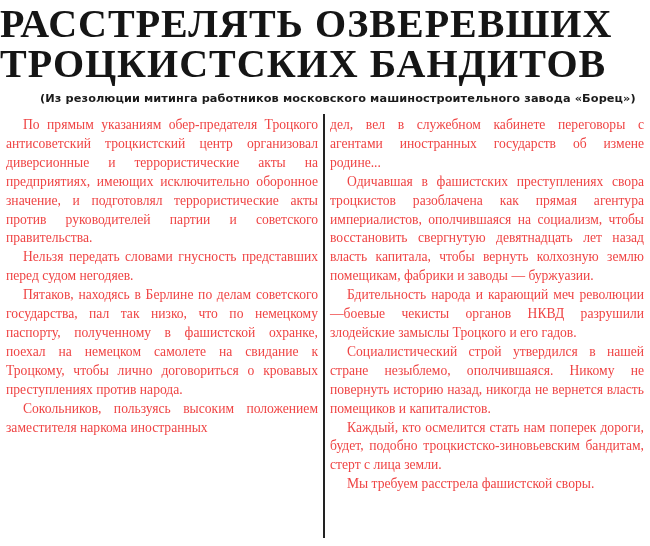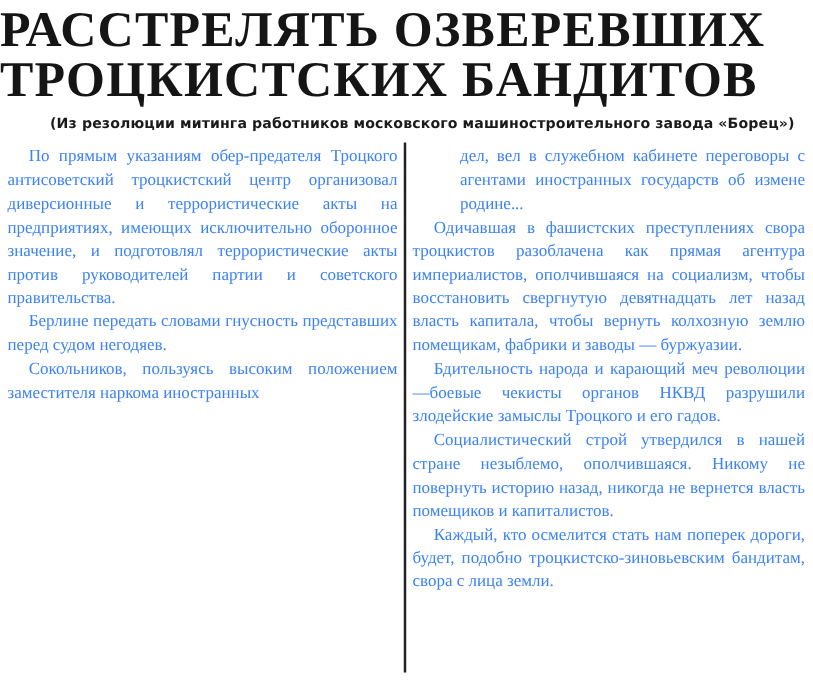--- a/index.html
+++ b/index.html
@@ -24,49 +24,51 @@
     white-space: nowrap;
     color: #1a1a1a;
     margin-left: 40px;
   }
   .col {
     position: absolute; top: 116px;
     font-family: "Liberation Serif", serif;
     font-size: 13.6px;
     line-height: 18.9px;
     text-align: justify;
-    color: #3b82f6;
+    color: #ef4444;
     hyphens: manual;
   }
   .col-left { left: 6px; width: 312px; }
   .col-right { left: 330px; width: 314px; }
   .col p { margin: 0; text-indent: 17px; }
-  .col p.cont { text-indent: 0; margin-left: 38px; }
+  .col p.cont { text-indent: 0; }
   .rule {
     position: absolute; left: 323px; top: 114px; width: 1.5px; height: 424px;
     background: #222;
   }
 </style>
 </head>
 <body>
 
 <div class="headline">
   <div>РАССТРЕЛЯТЬ ОЗВЕРЕВШИХ</div>
   <div>ТРОЦКИСТСКИХ БАНДИТОВ</div>
 </div>
 
 <div class="subhead">(Из резолюции митинга работников московского машиностроительного завода «Борец»)</div>
 
 <div class="col col-left">
   <p>По прямым указаниям обер-предателя Троцкого антисоветский троцкистский центр организовал диверсионные и террористические акты на предприятиях, имеющих исключительно оборонное значение, и подготовлял террористические акты против руководителей партии и советского правительства.</p>
-  <p>Берлине передать словами гнусность представших перед судом негодяев.</p>
+  <p>Нельзя передать словами гнусность представших перед судом негодяев.</p>
+  <p>Пятаков, находясь в Берлине по делам советского государства, пал так низко, что по немецкому паспорту, полученному в фашистской охранке, поехал на немецком самолете на свидание к Троцкому, чтобы лично договориться о кровавых преступлениях против народа.</p>
   <p>Сокольников, пользуясь высоким положением заместителя наркома иностранных</p>
 </div>
 
 <div class="rule"></div>
 
 <div class="col col-right">
   <p class="cont">дел, вел в служебном кабинете переговоры с агентами иностранных государств об измене родине...</p>
   <p>Одичавшая в фашистских преступлениях свора троцкистов разоблачена как прямая агентура империалистов, ополчившаяся на социализм, чтобы восстановить свергнутую девятнадцать лет назад власть капитала, чтобы вернуть колхозную землю помещикам, фабрики и заводы — буржуазии.</p>
   <p>Бдительность народа и карающий меч революции—боевые чекисты органов НКВД разрушили злодейские замыслы Троцкого и его гадов.</p>
   <p>Социалистический строй утвердился в нашей стране незыблемо, ополчившаяся. Никому не повернуть историю назад, никогда не вернется власть помещиков и капиталистов.</p>
-  <p>Каждый, кто осмелится стать нам поперек дороги, будет, подобно троцкистско-зиновьевским бандитам, свора с лица земли.</p>
+  <p>Каждый, кто осмелится стать нам поперек дороги, будет, подобно троцкистско-зиновьевским бандитам, стерт с лица земли.</p>
+  <p>Мы требуем расстрела фашистской своры.</p>
 </div>
 
 </body></html>

